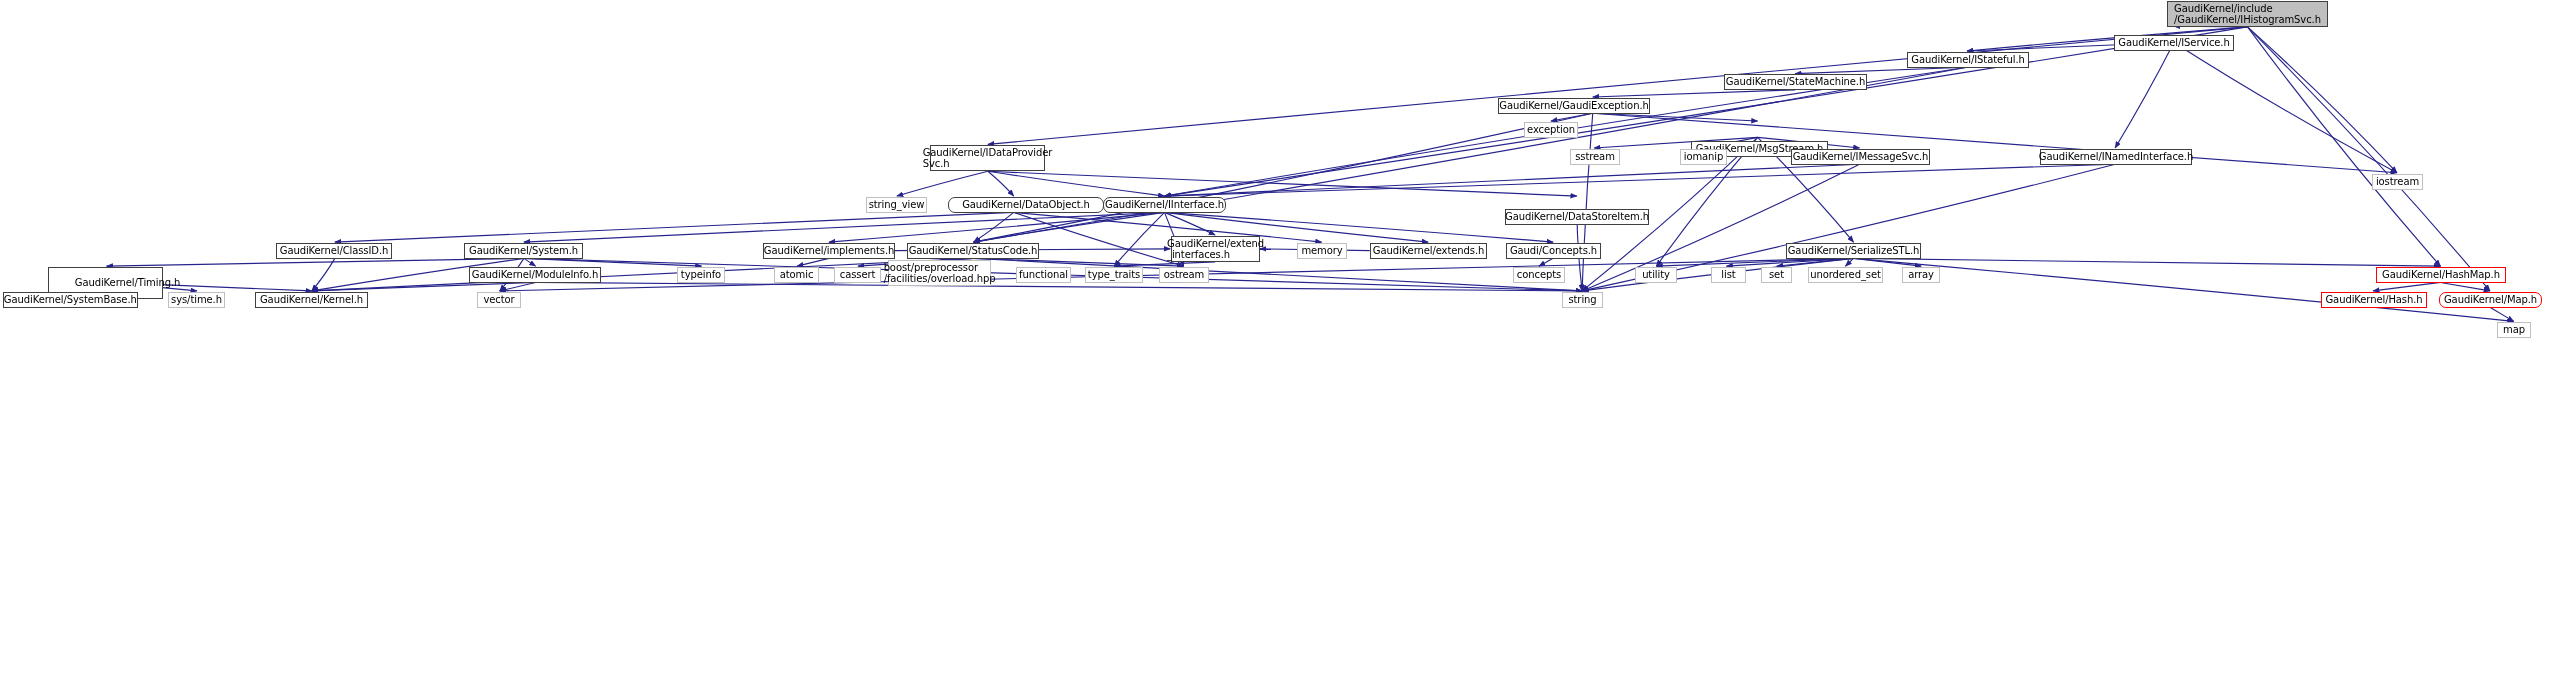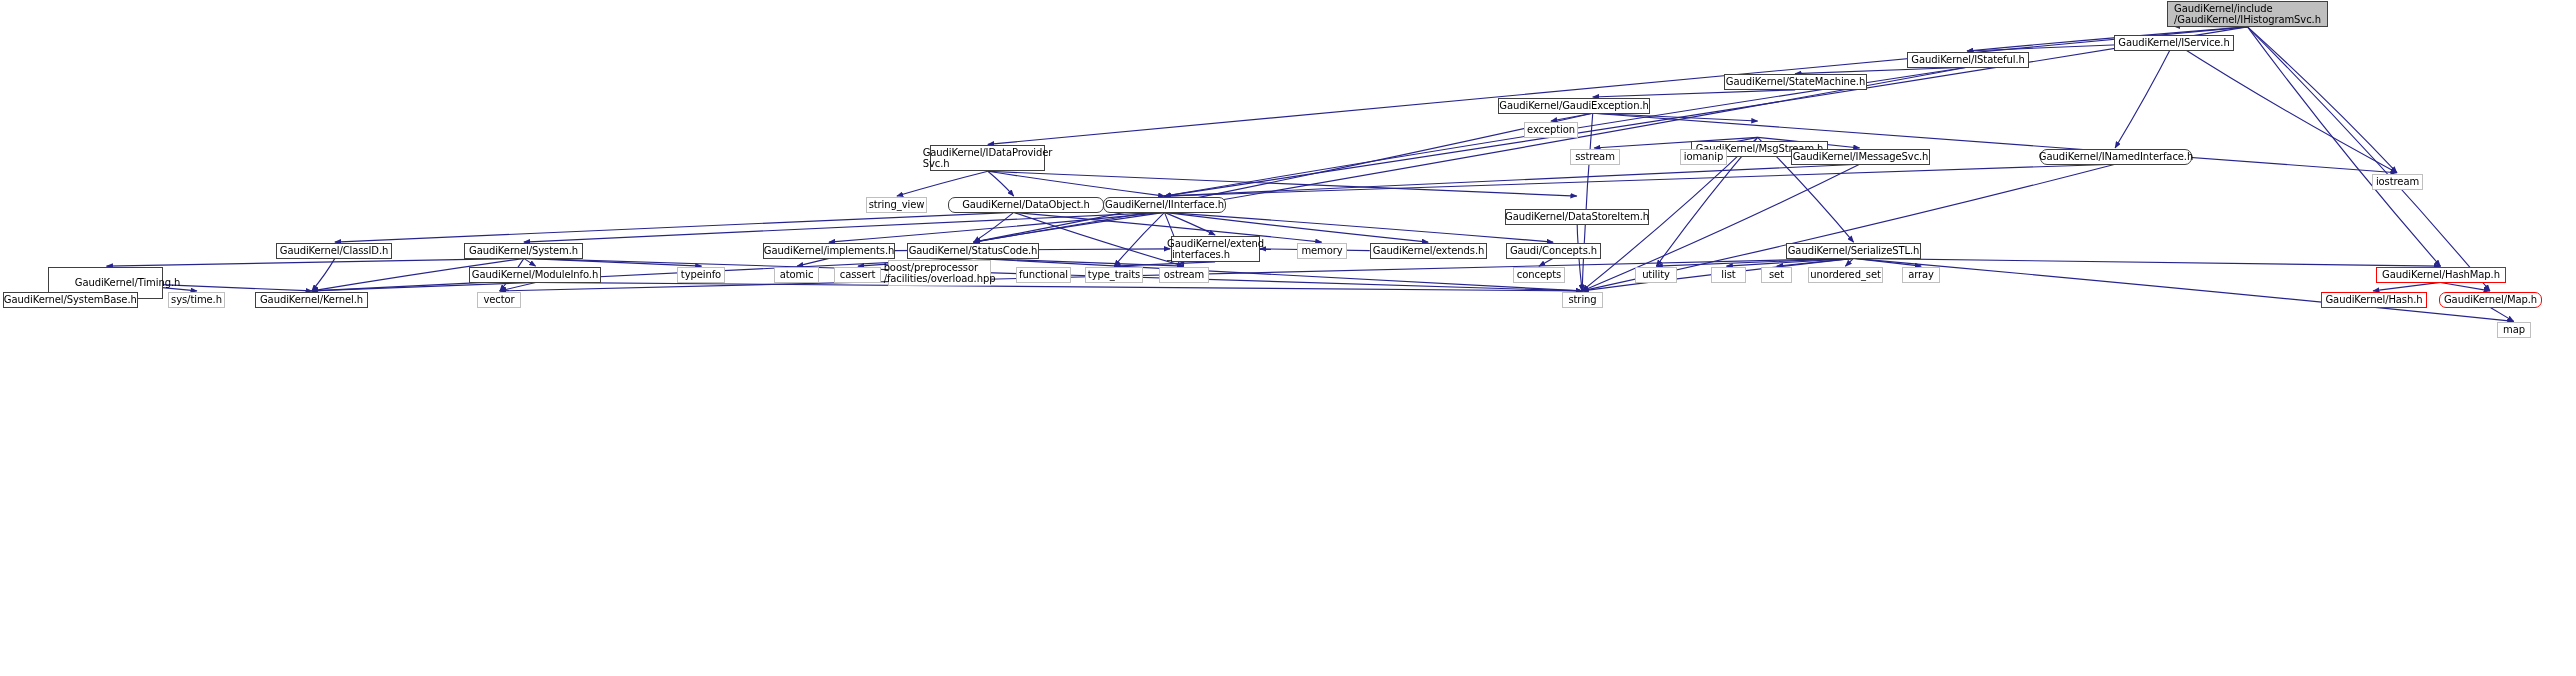--- a/index.html
+++ b/index.html
@@ -114,21 +114,21 @@
 /GaudiKernel/IHistogramSvc.h</div>
       <div class="node prj" style="left: 2114px; top: 27px; width: 120px; height: 15.6px; margin-top: 8px;">GaudiKernel/IService.h</div>
       <div class="node prj" style="left: 1907px; top: 52px; width: 122px; height: 15.6px;">GaudiKernel/IStateful.h</div>
       <div class="node prj" style="left: 1724px; top: 74px; width: 143px; height: 15.6px;">GaudiKernel/StateMachine.h</div>
       <div class="node prj" style="left: 1484px; top: 98px; width: 152px; height: 15.6px; margin-left: 14px;">GaudiKernel/GaudiException.h</div>
       <div class="node sys" style="left: 1524px; top: 122px; width: 54px; height: 15.6px;">exception</div>
       <div class="node prj" style="left: 1691px; top: 122px; width: 137px; height: 15.6px; margin-top: 19px;">GaudiKernel/MsgStream.h</div>
       <div class="node sys" style="left: 1570px; top: 149px; width: 50px; height: 15.6px;">sstream</div>
       <div class="node sys" style="left: 1680px; top: 149px; width: 47px; height: 15.6px;">iomanip</div>
       <div class="node prj" style="left: 1791px; top: 149px; width: 139px; height: 15.6px;">GaudiKernel/IMessageSvc.h</div>
-      <div class="node prj" style="left: 2040px; top: 149px; width: 152px; height: 15.6px; border-radius: 7px;">GaudiKernel/INamedInterface.h</div>
+      <div class="node prj" style="left: 2040px; top: 149px; width: 152px; height: 15.6px;">GaudiKernel/INamedInterface.h</div>
       <div class="node prj" style="left: 930px; top: 145px; width: 115px; height: 26px;">GaudiKernel/IDataProvider
 Svc.h</div>
       <div class="node sys" style="left: 2372px; top: 174px; width: 51px; height: 15.6px;">iostream</div>
       <div class="node sys" style="left: 866px; top: 197px; width: 61px; height: 15.6px;">string_view</div>
       <div class="node prj" style="left: 948px; top: 197px; width: 156px; height: 15.6px; border-radius: 7px;">GaudiKernel/DataObject.h</div>
       <div class="node prj" style="left: 1103px; top: 197px; width: 123px; height: 15.6px; border-radius: 7px;">GaudiKernel/IInterface.h</div>
       <div class="node prj" style="left: 1505px; top: 197px; width: 144px; height: 15.6px; margin-top: 12px;">GaudiKernel/DataStoreItem.h</div>
       <div class="node prj" style="left: 276px; top: 243px; width: 116px; height: 15.6px;">GaudiKernel/ClassID.h</div>
       <div class="node prj" style="left: 464px; top: 243px; width: 119px; height: 15.6px;">GaudiKernel/System.h</div>
       <div class="node prj" style="left: 763px; top: 243px; width: 132px; height: 15.6px;">GaudiKernel/implements.h</div>

